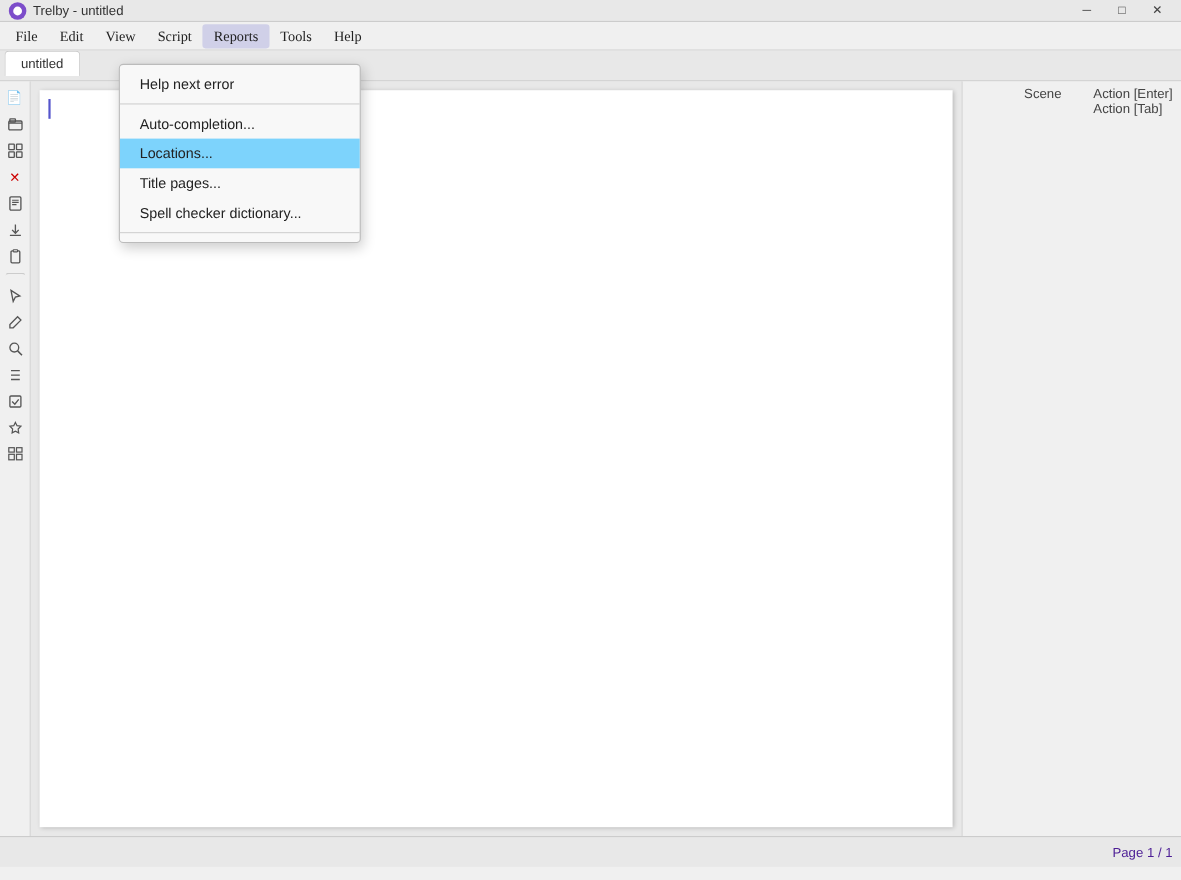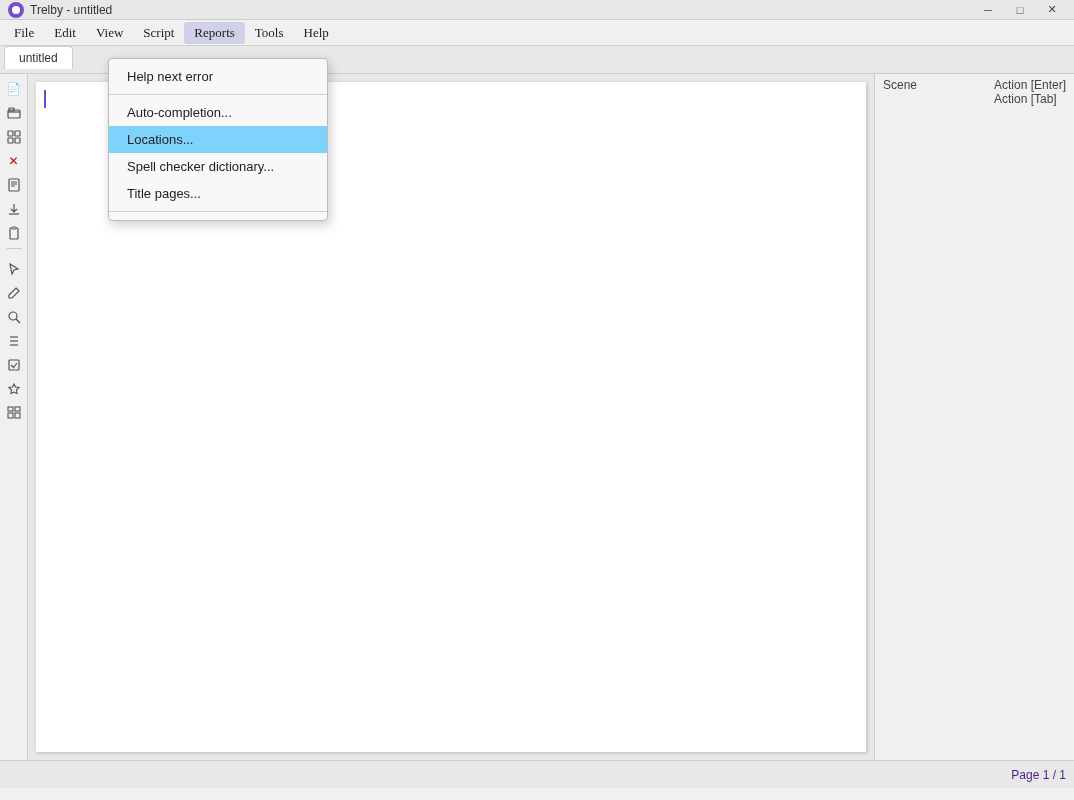--- a/index.html
+++ b/index.html
@@ -179,20 +179,21 @@
       padding: 4px 8px;
       display: flex;
       flex-direction: column;
     }
     .right-info-header {
       display: flex;
       justify-content: space-between;
       margin-bottom: 4px;
       font-size: 12px;
       color: #444;
+      margin-left: 48px;
     }
 
     
     .status-bar {
       height: 28px;
       background: #e8e8e8;
       border-top: 1px solid #ccc;
       display: flex;
       align-items: center;
       padding: 0 8px;
@@ -373,19 +374,19 @@
     <span>Help next error</span>
   </div>
   <div class="dropdown-separator"></div>
   <div class="dropdown-item">
     <span>Auto-completion...</span>
   </div>
   <div class="dropdown-item highlighted">
     <span>Locations...</span>
   </div>
   <div class="dropdown-item">
+    <span>Title pages...</span>
+  </div>
+  <div class="dropdown-item">
     <span>Spell checker dictionary...</span>
   </div>
-  <div class="dropdown-item">
-    <span>Title pages...</span>
-  </div>
   <div class="dropdown-separator"></div>
 </div>
 
 </body></html>

